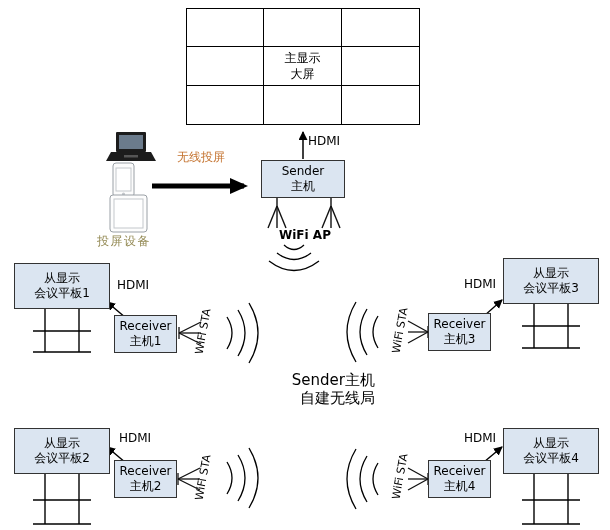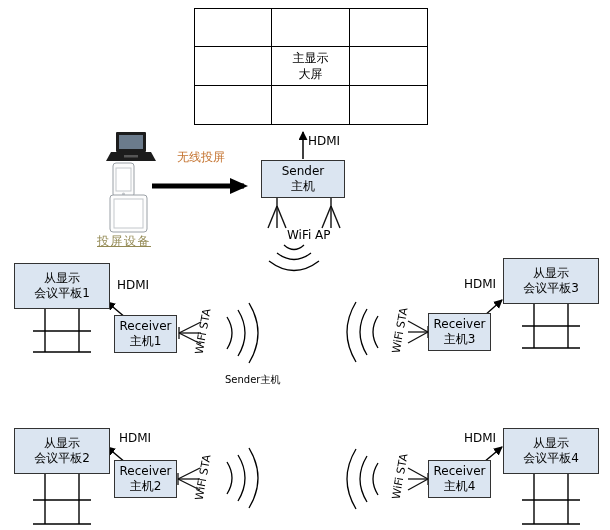--- a/index.html
+++ b/index.html
@@ -7,31 +7,31 @@
   .canvas > svg { position:absolute; left:0; top:0; }
   .box {
     position:absolute; background:#dbe5f1; border:1px solid #333333;
     display:flex; flex-direction:column; align-items:center; justify-content:center;
     font-size:12px; line-height:15px; color:#000; text-align:center; box-sizing:border-box;
   }
   .label { position:absolute; font-size:12px; color:#000000; white-space:nowrap; }
   .grid {
     position:absolute; left:186px; top:8px; width:234px; height:117px;
     border:1px solid #000; display:grid; box-sizing:border-box;
-    grid-template-columns:repeat(3,1fr); grid-template-rows:repeat(3,1fr);margin-left:8px;
+    grid-template-columns:repeat(3,1fr); grid-template-rows:repeat(3,1fr);
   }
   .gcell { border-right:1px solid #000; border-bottom:1px solid #000; display:flex; align-items:center; justify-content:center; }
   .gcell:nth-child(3n) { border-right:none; }
   .gcell:nth-child(n+7) { border-bottom:none; }
   .gcell .txt { font-size:12px; line-height:16px; text-align:center; color:#000; }
   .rot { transform:rotate(-80deg); font-size:11px; color:#000; text-align:center; white-space:nowrap; }
   .orange { color:#c4722e; }
-  .olive { color:#938953; letter-spacing:1.5px;text-decoration:underline; }
-  .center-note { position:absolute; left:225px; top:371px; width:150px; text-align:left;
-    font-size:10px; line-height:18px; color:#000; }
+  .olive { color:#938953; letter-spacing:1.5px; }
+  .center-note { position:absolute; left:225px; top:371px; width:150px; text-align:right;
+    font-size:15px; line-height:18px; color:#000; }
 </style>
 </head>
 <body>
 
 <div class="canvas">
 
   <svg width="610" height="530" viewBox="0 0 610 530">
     <defs>
       <marker id="ah" markerUnits="userSpaceOnUse" markerWidth="11" markerHeight="11" refX="8" refY="4.5" orient="auto">
         <path d="M0,0 L9,4.5 L0,9 z" fill="#000"></path>
@@ -188,27 +188,28 @@
     <div class="gcell"></div>
   </div>
 
   <div class="label" style="left:308px; top:134px;">HDMI</div>
 
   <div class="box" style="left:261px; top:160px; width:84px; height:38px;">
     <div>Sender</div>
     <div>主机</div>
   </div>
 
-  <div class="label" style="left:287px; top:228px;">WiFi AP</div>
+  <div class="label" style="left:279px; top:228px;font-weight:bold;">WiFi AP</div>
 
   <div class="label orange" style="left:177px; top:149px;">无线投屏</div>
   <div class="label olive" style="left:97px; top:233px;">投屏设备</div>
 
   <div class="center-note">
     <div>Sender主机</div>
+    <div>自建无线局</div>
   </div>
 
   <div class="box" style="left:14px; top:263px; width:96px; height:46px;">
     <div>从显示</div>
     <div>会议平板1</div>
   </div>
   <div class="label" style="left:117px; top:278px;">HDMI</div>
   <div class="box" style="left:114px; top:315px; width:63px; height:38px;">
     <div>Receiver</div>
     <div>主机1</div>

